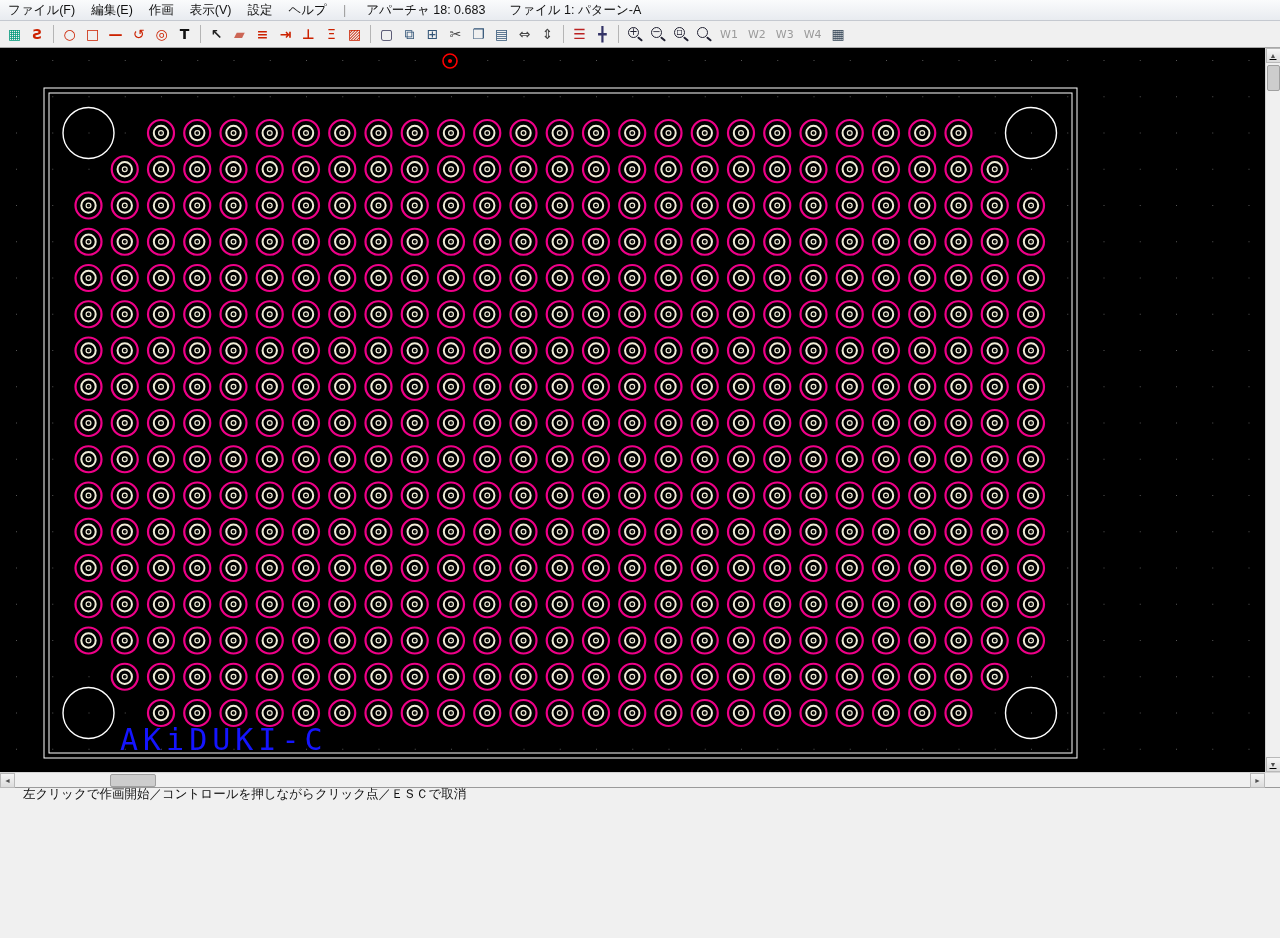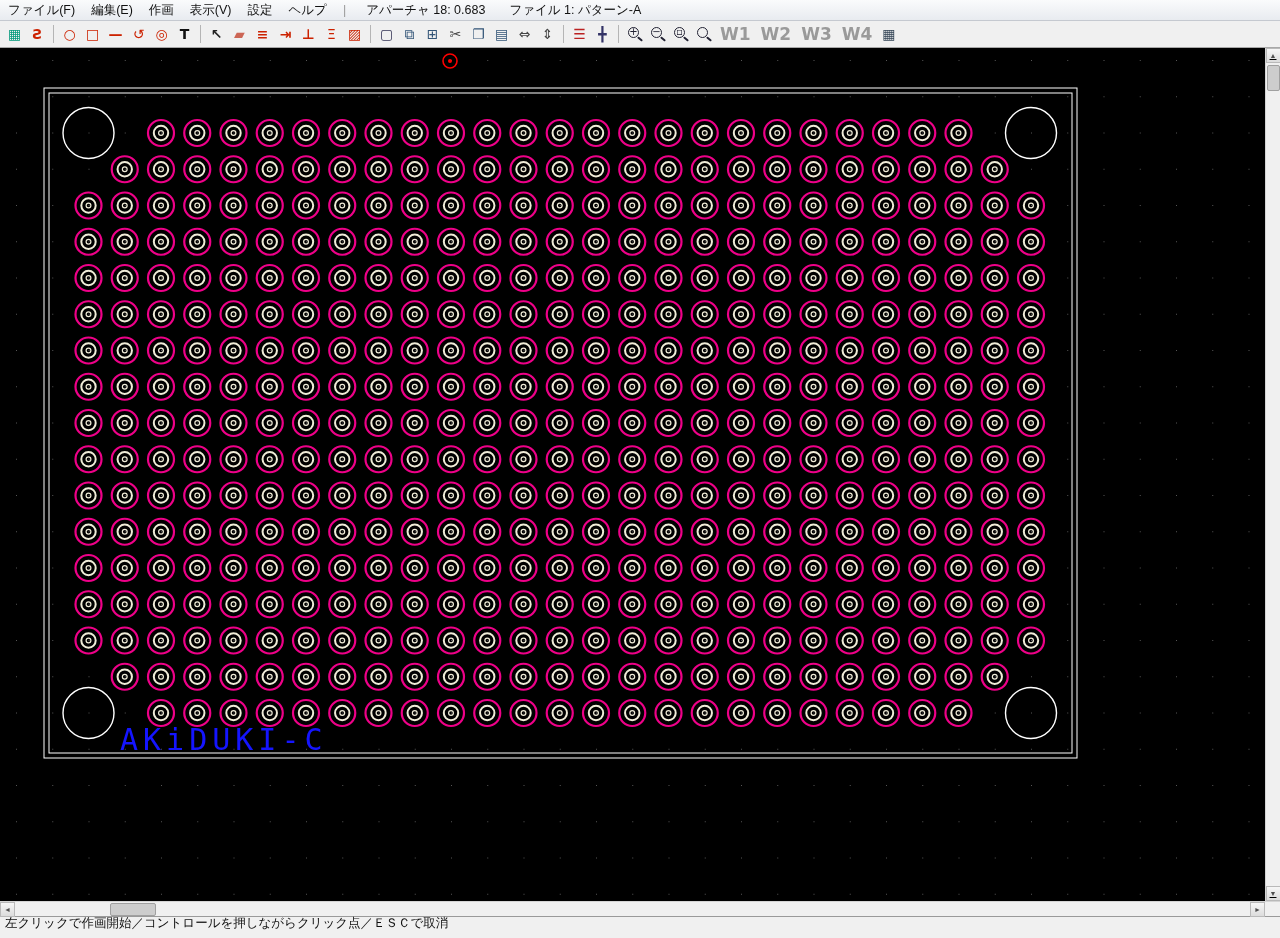--- a/index.html
+++ b/index.html
@@ -14,30 +14,30 @@
   .menu-sep{color:#9a9a9a;padding:0 8px}
   .menu-status{padding:2px 12px;white-space:nowrap}
 
   
   .toolbar{height:27px;display:flex;align-items:center;background:#f0f0f0;
     border-bottom:1px solid #a8a8a8;padding-left:3px;}
   .tb-btn{width:21px;height:21px;display:inline-flex;align-items:center;justify-content:center;
     font-size:14px;margin:0 1px;border:1px solid transparent;cursor:default;color:#333;
     font-family:"DejaVu Sans",sans-serif;}
   .tb-sep{width:1px;height:18px;background:#b5b5b5;margin:0 4px;align-self:center}
-  .tb-btn.wbtn{width:auto;padding:0 3px;font-size:17px;color:#9a9a9a;font-weight:bold}
+  .tb-btn.wbtn{width:auto;padding:0 3px;font-size:11px;color:#9a9a9a;font-weight:normal}
   .tb-btn.zoom{position:relative}
   .lens{display:inline-block;width:11px;height:11px;border:1.5px solid #223;border-radius:50%;
     font-size:10px;line-height:8px;text-align:center;font-style:normal;position:relative;
     top:-2px;left:-1px;color:#223;}
   .lens::after{content:"";position:absolute;width:6px;height:2px;background:#223;
     right:-5px;bottom:-3px;transform:rotate(40deg);border-radius:1px}
 
   
-  .main{display:flex;height:853px;width:1280px;text-decoration:underline;}
+  .main{display:flex;height:724px;width:1280px;text-decoration:underline;}
   .canvas{position:relative;flex:1;background:#000;overflow:hidden}
   .canvas svg{display:block}
 
   .vscroll{width:15px;background:#f0f0f0;border-left:1px solid #d4d4d4;
     display:flex;flex-direction:column;align-items:center}
   .sbtn{width:15px;height:15px;display:flex;align-items:center;justify-content:center;
     font-size:7px;color:#505050;background:linear-gradient(#f6f6f6,#dcdcdc);
     border:1px solid #b9b9b9;cursor:default}
   .vthumb{width:13px;height:26px;margin-top:2px;background:#cdcdcd;
     border:1px solid #a0a0a0;border-radius:2px}
@@ -45,21 +45,21 @@
 
   .bottom{display:flex;height:15px;width:1280px;}
   .hscroll{flex:1;display:flex;align-items:center;background:#f0f0f0;border-top:1px solid #d4d4d4}
   .htrack{flex:1;position:relative;height:15px}
   .hthumb{position:absolute;left:95px;top:1px;width:46px;height:13px;background:#cdcdcd;
     border:1px solid #a0a0a0;border-radius:2px}
   .scroll-corner{width:15px;height:15px;background:#f0f0f0;border-top:1px solid #d4d4d4}
 
   
   .statusbar{height:14px;background:#f0f0f0;border-top:1px solid #9a9a9a;
-    display:flex;align-items:center;padding-left:5px;font-size:12.5px;color:#111;}
+    display:flex;align-items:center;padding-left:23px;font-size:12.5px;color:#111;}
 </style>
 </head>
 <body>
 
 <div class="menubar">
   <span class="menu-item">ファイル(F)</span>
   <span class="menu-item">編集(E)</span>
   <span class="menu-item">作画</span>
   <span class="menu-item">表示(V)</span>
   <span class="menu-item">設定</span>

